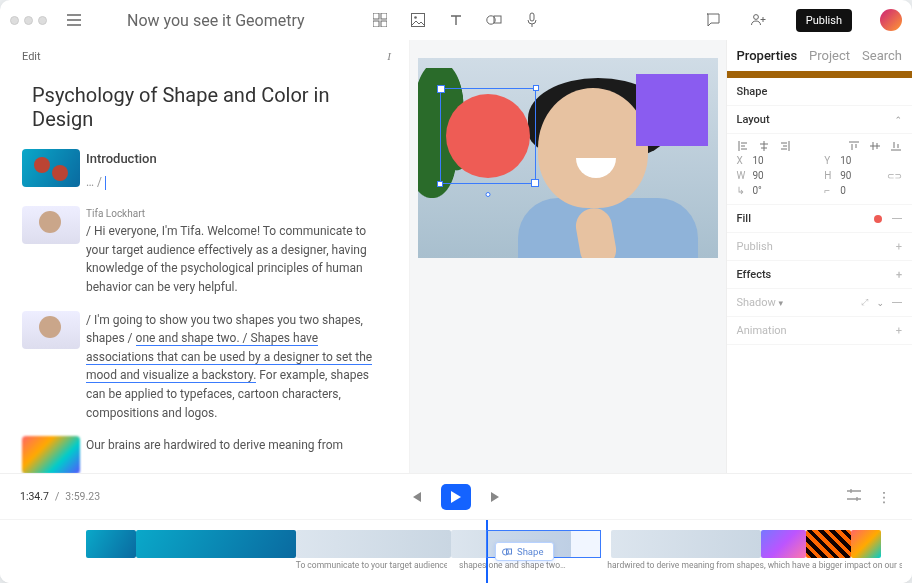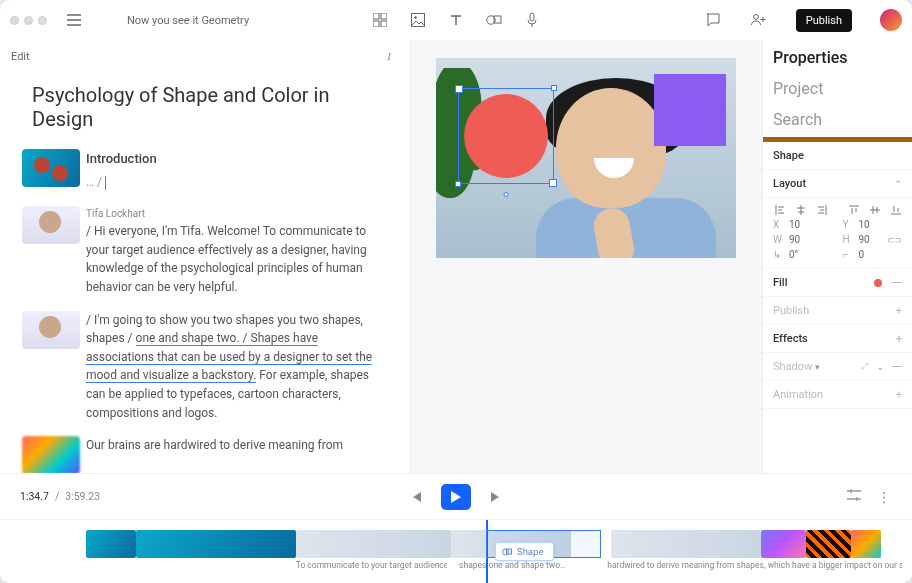--- a/index.html
+++ b/index.html
@@ -26,35 +26,35 @@
   
   .topbar {
     display:flex;
     align-items:center;
     height:40px;
     padding:0 10px;
   }
   .traffic { display:flex; gap:5px; padding-right:10px; }
   .traffic span { width:9px; height:9px; border-radius:50%; background:#ddd; border:1px solid #ccc; }
   .hamburger { width:20px; text-align:center; font-size:16px; color:#555; margin:0 10px; cursor:pointer;}
-  .doc-title { font-size:11px; color:#666;padding-left:30px; }
+  .doc-title { font-size:16px; color:#666;padding-left:30px; }
   .center-tools {
     position:absolute; left:50%; transform:translateX(-50%);
     display:flex; gap:22px; align-items:center;
     color:#666;
   }
   .center-tools .tool { width:16px; height:16px; display:flex; align-items:center; justify-content:center; cursor:pointer; }
   .top-right { margin-left:auto; display:flex; align-items:center; gap:28px; }
   .icon-btn { width:18px; height:18px; display:flex; align-items:center; justify-content:center; color:#555; cursor:pointer; }
   .publish-btn { background:#111; color:#fff; border-radius:4px; padding:5px 10px; font-size:11px; cursor:pointer; }
   .avatar { width:22px; height:22px; border-radius:50%; background:linear-gradient(135deg,#c27,#f93); }
   
   .main { flex:1; display:flex; min-height:0; }
   .left { flex:0 0 410px; display:flex; flex-direction:column; border-right:1px solid rgba(0,0,0,.05); }
-  .left-top { display:flex; justify-content:space-between; align-items:flex-start; padding:10px 18px 4px 11px; color:#666; font-size:11px; }
+  .left-top { display:flex; justify-content:space-between; align-items:flex-start; padding:10px 18px 4px 22px; color:#666; font-size:11px; }
   .left-scroll { flex:1; overflow:hidden; padding:6px 22px 0 22px; }
   .left-title { font-size:20px; color:#333; margin:10px 0 18px 10px; }
   .script-row { display:flex; gap:6px; margin-bottom:14px; }
   .thumb { width:58px; height:38px; border-radius:4px; flex:0 0 58px; background:#ddd; }
   .thumb.t1 { background:linear-gradient(120deg,#0aa8c9,#0a6aa0); position:relative;}
   .thumb.t1::after{content:"";position:absolute;left:20%;top:20%;width:16px;height:16px;border-radius:50%;background:#b43; box-shadow: 18px 8px 0 #b43;}
   .thumb.t2,.thumb.t3 { background:linear-gradient(180deg,#eef,#dde); position:relative;}
   .thumb.t2::after,.thumb.t3::after{content:"";position:absolute;left:30%;top:15%;width:22px;height:22px;border-radius:50%;background:#caa68a;}
   .thumb.t4 { background:linear-gradient(135deg,#f66,#fa0,#0cc,#55f); filter:blur(1px);}
   .script-body { flex:1; font-size:12px; line-height:1.55; color:#555;}
@@ -84,21 +84,21 @@
   .sel-box { position:absolute; left:22px; top:30px; width:96px; height:96px; border:1.5px solid #3a7bfd; }
   .sel-box::before,.sel-box::after{content:"";position:absolute;width:6px;height:6px;background:#fff;border:1.5px solid #3a7bfd;}
   .sel-box::before{left:-4px;top:-4px;} .sel-box::after{right:-4px;bottom:-4px;}
   .sel-dot{position:absolute;width:6px;height:6px;background:#fff;border:1.5px solid #3a7bfd;}
   .sd-tr{right:-4px;top:-4px;} .sd-bl{left:-4px;bottom:-4px;}
   .sd-cb{left:50%;bottom:-14px;transform:translateX(-50%);width:5px;height:5px;border-radius:50%;background:#fff;border:1.5px solid #3a7bfd;}
   .circle { position:absolute; left:28px; top:36px; width:84px; height:84px; border-radius:50%; background:#ee5c55;}
   .square { position:absolute; right:10px; top:16px; width:72px; height:72px; background:#8a5cf0;}
   
   .rpanel { flex:0 0 150px; border-left:1px solid #eee; display:flex; flex-direction:column; font-size:11px; color:#666;}
-  .tabs { display:flex; gap:12px; padding:8px 10px; border-bottom:5px solid #a16207; font-size:16px;flex-direction:column;}
+  .tabs { display:flex; gap:12px; padding:8px 10px; border-bottom:7px solid #a16207; font-size:13px;}
   .tabs .tab.active { color:#222; font-weight:500;}
   .tab {cursor:pointer; color:#999;}
   .prow { display:flex; justify-content:space-between; align-items:center; padding:7px 10px; border-bottom:1px solid #f5f5f5;}
   .prow.head { color:#333; font-weight:500;}
   .mini-icons { display:flex; gap:8px; font-size:10px; color:#777;}
   .mini-icons span {display:inline-flex;align-items:center;justify-content:center;width:13px;}
   .layout-grid { display:grid; grid-template-columns:1fr 1fr; gap:4px 10px; padding:4px 10px 8px 10px; font-size:10px; color:#666; border-bottom:1px solid #f5f5f5;}
   .layout-grid div { display:flex; gap:6px; align-items:center;}
   .lg-label{color:#aaa;width:10px;}
   .chev{font-size:9px;color:#999;}

